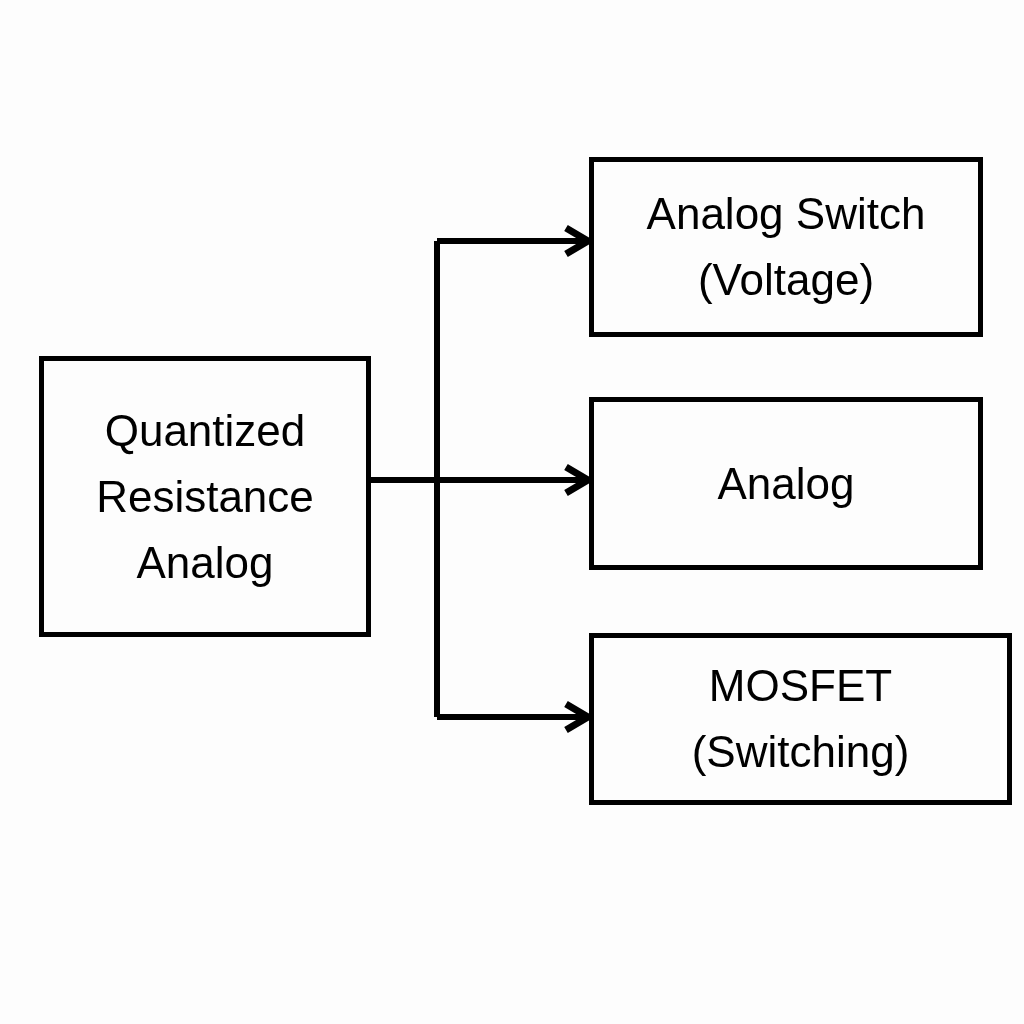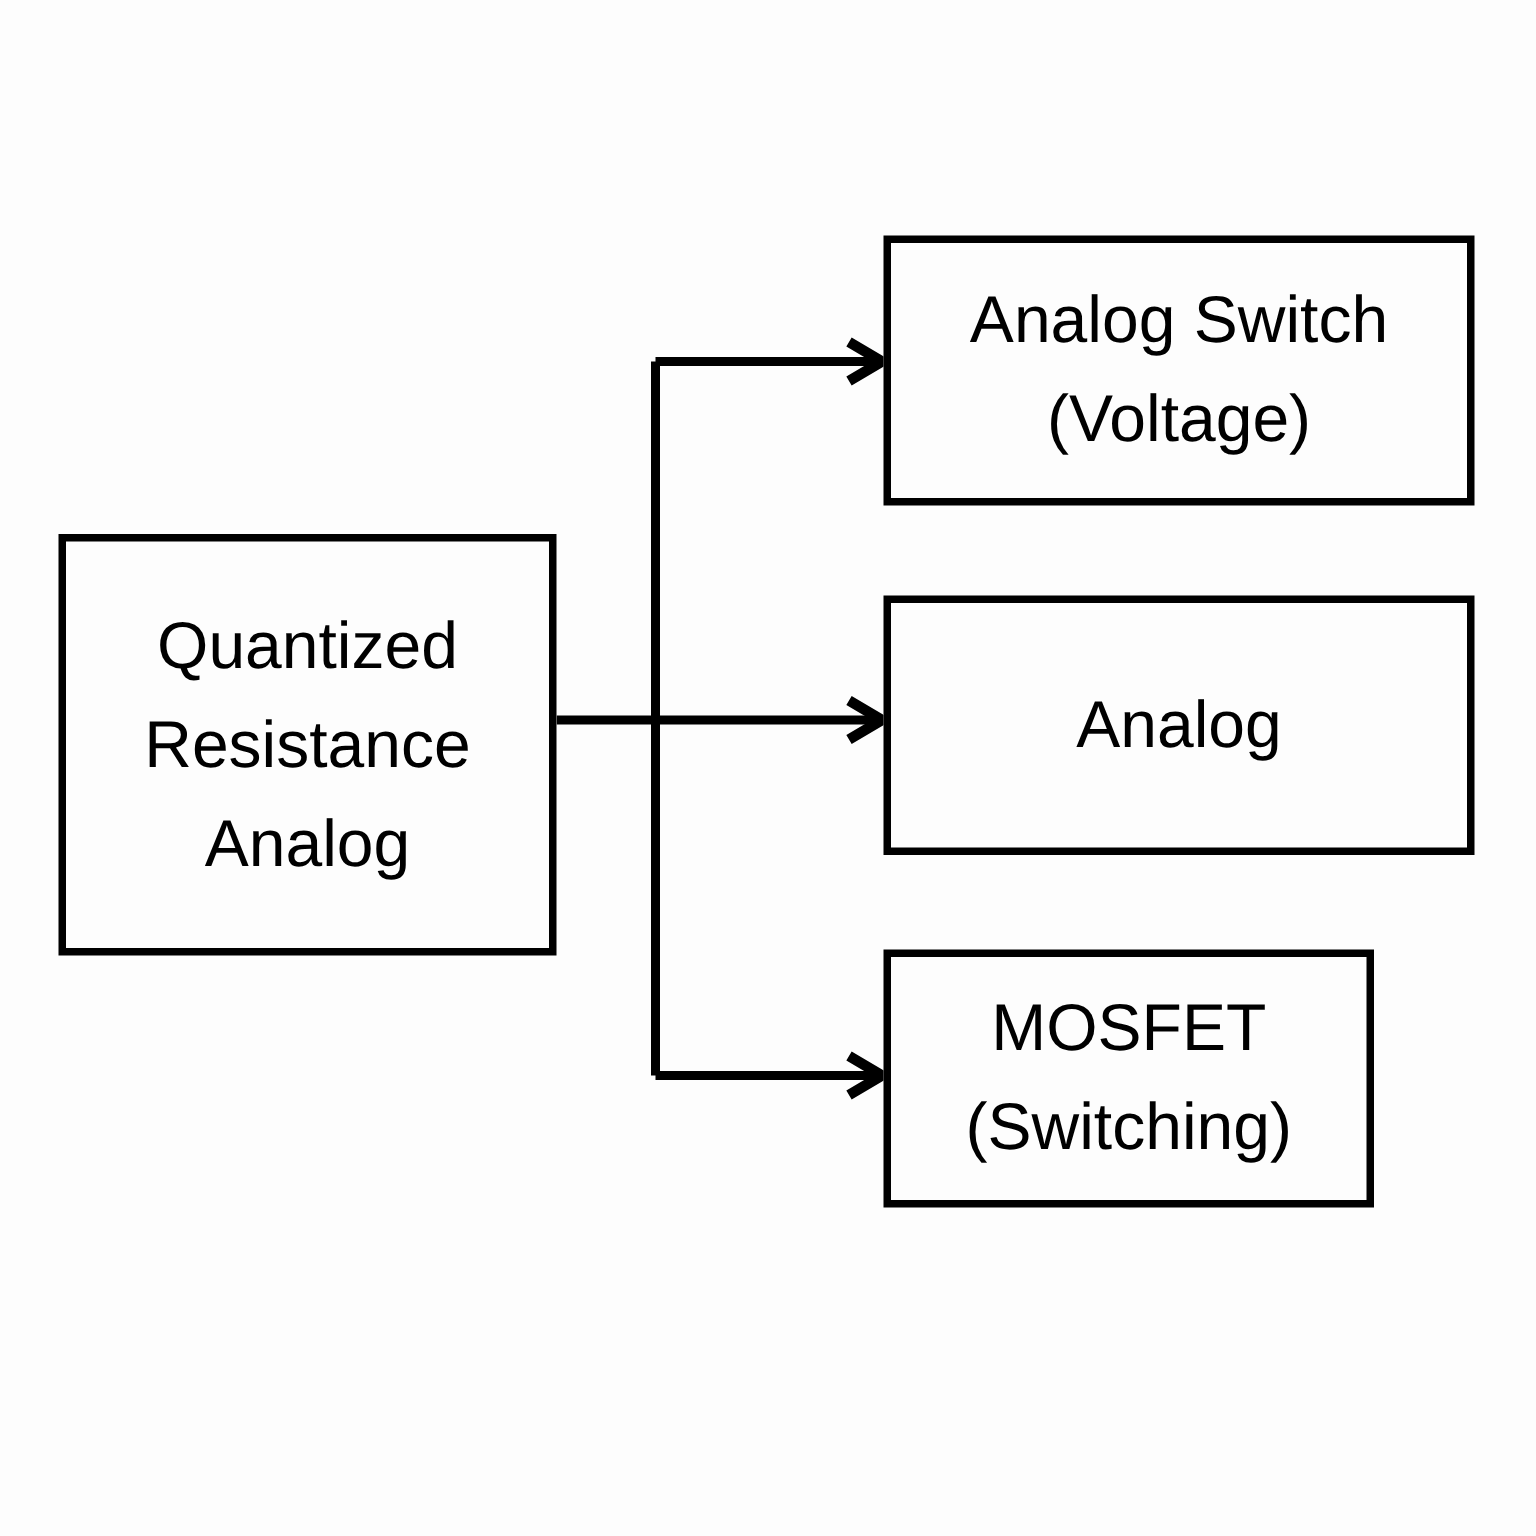--- a/index.html
+++ b/index.html
@@ -50,21 +50,21 @@
   }
   #node-relay {
     left: 589px;
     top: 397px;
     width: 394px;
     height: 173px;
   }
   #node-mosfet {
     left: 589px;
     top: 633px;
-    width: 327px;
+    width: 423px;
     height: 172px;
   }
   #edges {
     position: absolute;
     left: 0;
     top: 0;
     width: 1024px;
     height: 1024px;
     pointer-events: none;
   }

